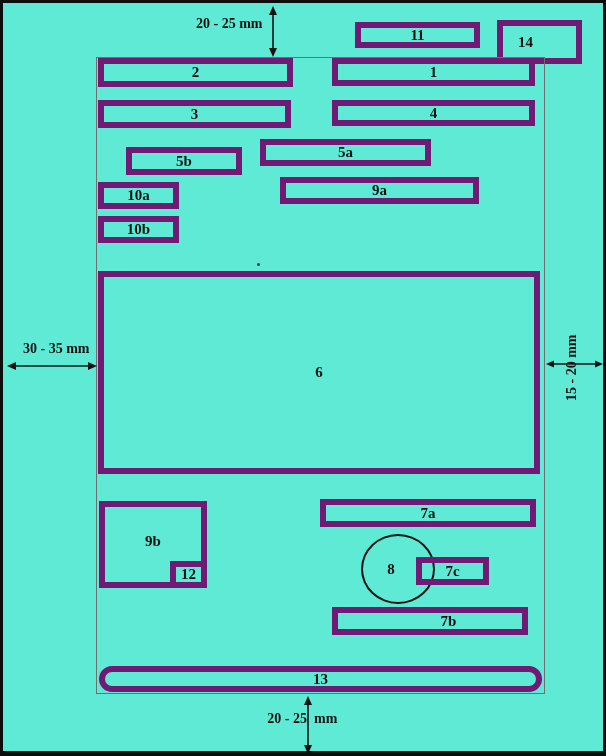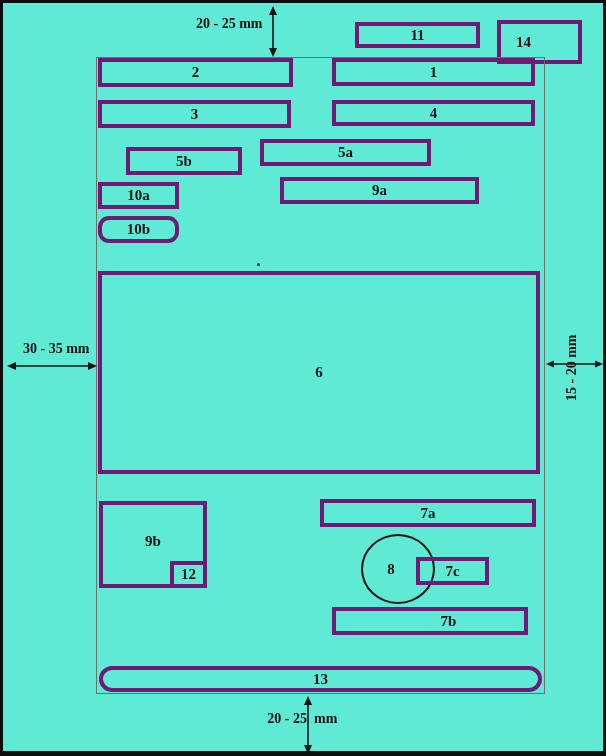--- a/index.html
+++ b/index.html
@@ -18,21 +18,21 @@
   .page{
     position:absolute;
     left:93px;top:54px;width:449px;height:637px;
     box-sizing:border-box;
     border:1px solid #6f6f6f;
     background:transparent;
   }
   .box{
     position:absolute;
     box-sizing:border-box;
-    border:4px solid #701a75;
+    border:6px solid #701a75;
     background:transparent;
     display:flex;align-items:center;justify-content:center;
     font-size:15px;line-height:1;
   }
   .box.left-label{justify-content:flex-start;padding-left:15px;}
   .circle{
     position:absolute;
     box-sizing:border-box;
     border:2px solid #161616;
     border-radius:50%;
@@ -122,21 +122,21 @@
   <div class="box" style="left:257px;top:136px;width:171px;height:27px;">
     <span>5a</span>
   </div>
 
   <div class="box" style="left:95px;top:179px;width:81px;height:27px;">
     <span>10a</span>
   </div>
   <div class="box" style="left:277px;top:174px;width:199px;height:27px;">
     <span>9a</span>
   </div>
-  <div class="box" style="left:95px;top:213px;width:81px;height:27px;border-radius:11px;">
+  <div class="box" style="left:95px;top:213px;width:81px;height:27px;">
     <span>10b</span>
   </div>
 
   <div class="dot" style="left:254px;top:260px;"></div>
 
   <div class="box" style="left:95px;top:268px;width:442px;height:203px;">
     <span>6</span>
   </div>
 
   <div class="box" style="left:96px;top:498px;width:108px;height:87px;">

